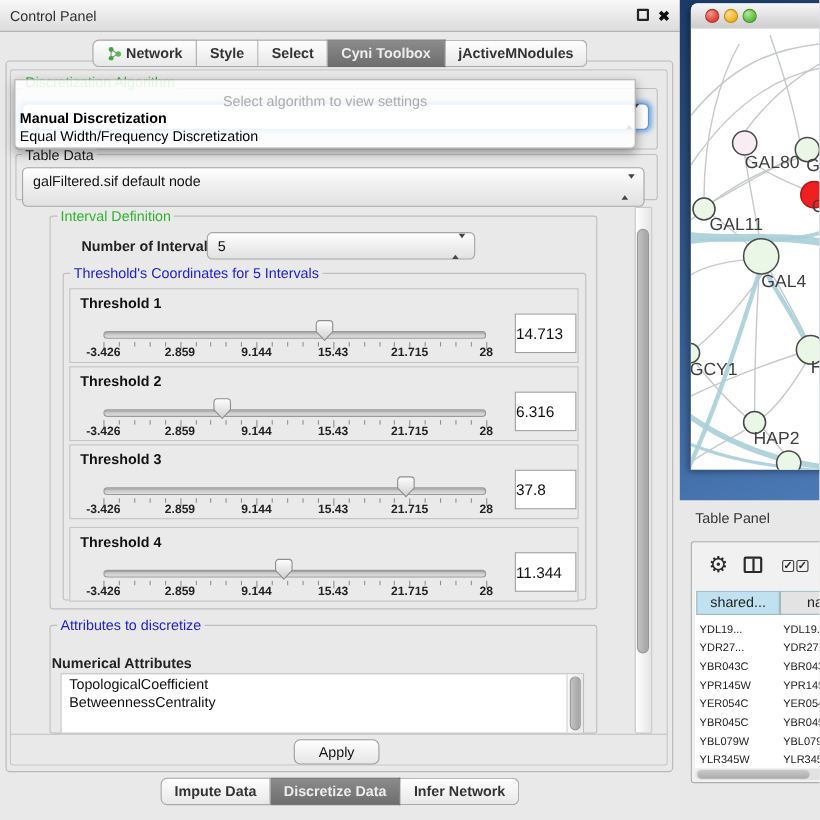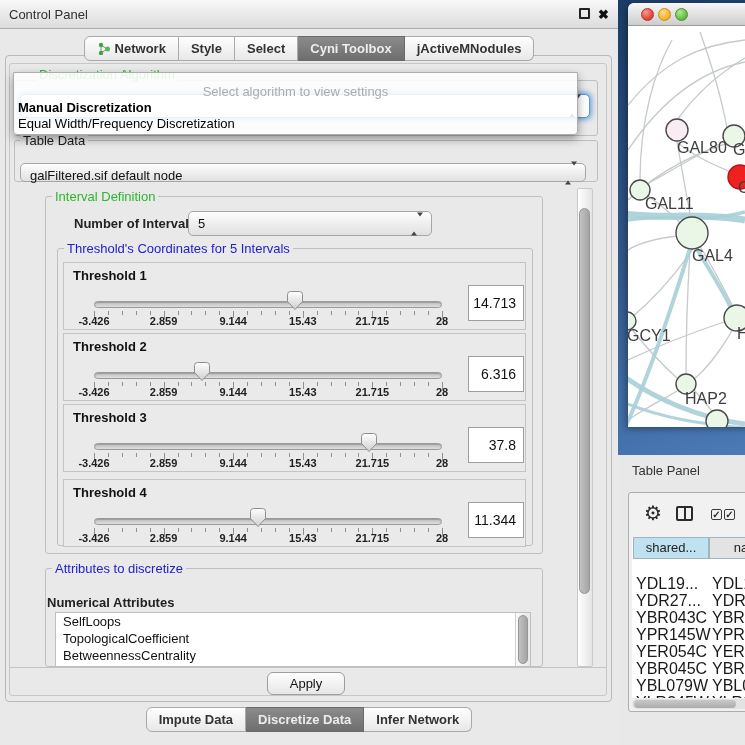--- a/index.html
+++ b/index.html
@@ -57,21 +57,21 @@
 
   
   .thr-panel { position:absolute; left:63px; width:463px; height:68px; border:1px solid #C4C4C4; background:#EAEAEA; }
   .thr-label { position:absolute; left:9px; top:5px; font-weight:bold; font-size:13px; color:#111; }
   .track { position:absolute; left:30px; top:38px; width:348px; height:7px; border:1px solid #9A9A9A; border-radius:4px;
     background:linear-gradient(#BDBDBD,#DEDEDE); box-shadow:inset 0 1px 1px rgba(0,0,0,0.18); }
   .tick { position:absolute; width:1px; background:#8F8F8F; }
   .tick-label { position:absolute; top:52px; font-size:11px; font-weight:bold; color:#222; transform:translateX(-50%); white-space:nowrap; }
   .thumb-svg { position:absolute; top:27px; z-index:3; }
   .value-box { position:absolute; left:404px; top:22px; width:56px; height:36px; background:#FFF;
-    border:1px solid #9F9F9F; font-size:14px; text-align:right; padding-right:7px; line-height:34px; color:#111; }
+    border:1px solid #9F9F9F; font-size:14px; padding-right:7px; line-height:34px; color:#111; }
 
   
   #attr-list { left:55px; top:612px; width:476px; height:55px; background:#FFF; border:1px solid #BFBFBF; overflow:hidden; }
   .attr-item { height:17px; line-height:17px; padding-left:7px; font-size:13px; color:#111; white-space:nowrap; }
   #attr-sb { position:absolute; right:0; top:0; width:15px; height:100%; background:linear-gradient(to right,#FAFAFA,#E8E8E8); border-left:1px solid #D0D0D0; }
   #attr-sb .v-thumb { left:2px; top:2px; width:10px; height:49px; }
 
   .push-btn { background:linear-gradient(#FEFEFE,#E6E6E6); border:1px solid #9E9E9E; border-radius:6px;
     font-size:13px; color:#111; text-align:center; line-height:21px; }
 
@@ -94,21 +94,21 @@
   #tp-box { position:absolute; left:10px; top:37px; width:130px; height:220px; border:1px solid #ADADAD; border-radius:3px; background:#F1F1F1; }
   #tp-toolbar { position:absolute; left:0; top:0; width:100%; height:43px; }
   #gear-ic { position:absolute; left:15px; top:8px; font-size:20px; color:#2A2A2A; }
   #split-ic { position:absolute; left:47px; top:13px; width:17px; height:15px; border:2px solid #2A2A2A; border-radius:2px; }
   #split-ic::after { content:""; position:absolute; left:5.5px; top:0; width:2px; height:11px; background:#2A2A2A; }
   .cb-ic { position:absolute; top:16px; width:11px; height:11px; border:1.5px solid #3A3A3A; border-radius:2px;
     font-size:10px; line-height:9px; text-align:center; color:#2A2A2A; font-weight:bold; }
   #tp-table { position:absolute; left:3px; top:44px; width:126px; height:161px; background:#FFF; overflow:hidden; }
   .th-cell { position:absolute; top:0; height:22px; border:1px solid #9FB6C0; font-size:13px; text-align:center; line-height:20px; color:#222; }
   .tp-row { position:absolute; left:0; width:200px; height:17px; }
-  .tp-cell { position:absolute; top:15px; height:17px; line-height:17px; font-size:16px; color:#1A1A1A; white-space:nowrap; }
+  .tp-cell { position:absolute; top:4px; height:17px; line-height:17px; font-size:10px; color:#1A1A1A; white-space:nowrap; }
   #tp-hsb { position:absolute; left:3px; top:206px; width:126px; height:10px; background:#E2E2E2; border-radius:5px; }
   #tp-hsb .h-thumb { position:absolute; left:2px; top:1px; width:102px; height:8px; background:linear-gradient(#C9C9C9,#ABABAB); border-radius:4px; }
 
   .sep-line { background:#C4C4C4; }
 </style>
 </head>
 <body>
 
 <svg width="0" height="0" style="position:absolute">
   <defs>
@@ -150,28 +150,28 @@
       </div>
       <div class="seg">
         <span>jActiveMNodules</span>
       </div>
     </div>
 
   <div id="outer-panel" class="abs"></div>
   <div id="inner-panel" class="abs"></div>
 
   <div class="abs groupbox" style="left:14px;top:80px;width:584px;height:56px"></div>
-  <span class="group-label green" style="left:36px;top:67px;z-index:4">Discretization Algorithm</span>
+  <span class="group-label green" style="left:20px;top:67px;z-index:4">Discretization Algorithm</span>
   <div id="algo-combo" class="abs">
     <span class="spinners"><span class="arr up"></span><span class="arr dn"></span></span>
   </div>
 
   <div class="abs groupbox" style="left:14px;top:140px;width:584px;height:42px"></div>
   <span class="group-label black" style="left:20px;top:133px">Table Data</span>
-  <div class="abs combo" style="left:20px;top:163px;width:566px;height:19px">
+  <div class="abs combo" style="left:20px;top:152px;width:566px;height:36px">
     <span>galFiltered.sif default node</span>
     <span class="spinners"><span class="arr up"></span><span class="arr dn"></span></span>
   </div>
 
   <div class="abs v-track" style="left:577px;top:188px;width:16px;height:479px">
     <div class="v-thumb" style="left:1px;top:19px;width:11px;height:386px"></div>
   </div>
 
   <div class="abs groupbox" style="left:45px;top:196px;width:498px;height:358px"></div>
   <span class="group-label green" style="left:52px;top:189px">Interval Definition</span>
@@ -345,21 +345,20 @@
         </svg>
         <div class="value-box">11.344</div>
       </div>
     </div>
 
   <div class="abs groupbox" style="left:45px;top:568px;width:498px;height:99px"></div>
   <span class="group-label blue" style="left:52px;top:561px">Attributes to discretize</span>
   <span class="abs" style="left:47px;top:595px;font-weight:bold">Numerical Attributes</span>
   <div id="attr-list" class="abs">
     <div id="attr-items">
-        <div class="attr-item">SelfLoops</div>
         <div class="attr-item">TopologicalCoefficient</div>
         <div class="attr-item">BetweennessCentrality</div>
       </div>
     <div id="attr-sb">
       <div class="v-thumb"></div>
     </div>
   </div>
 
   <div class="abs sep-line" style="left:10px;top:667px;width:596px;height:1px"></div>
 

